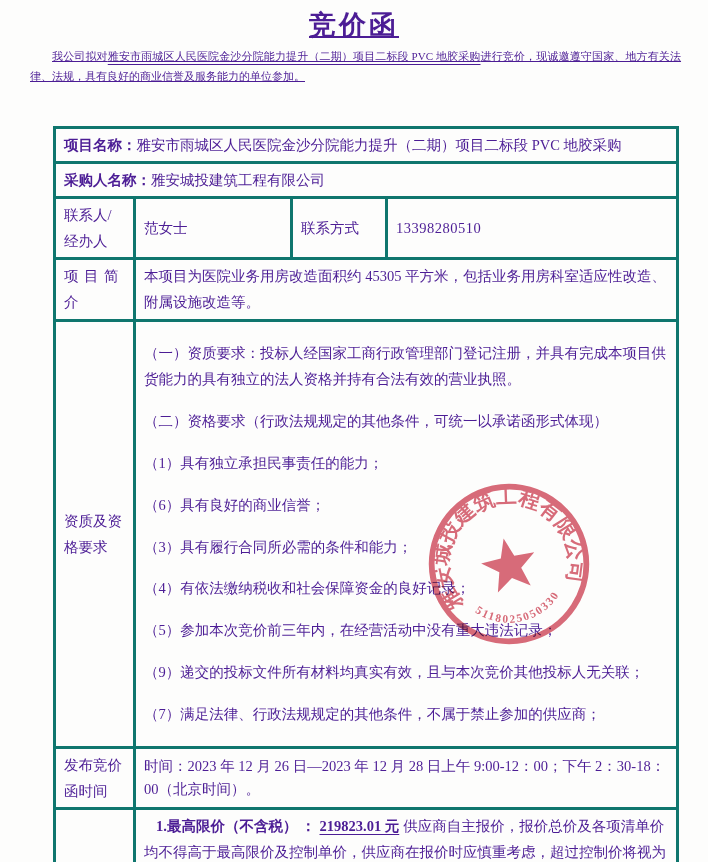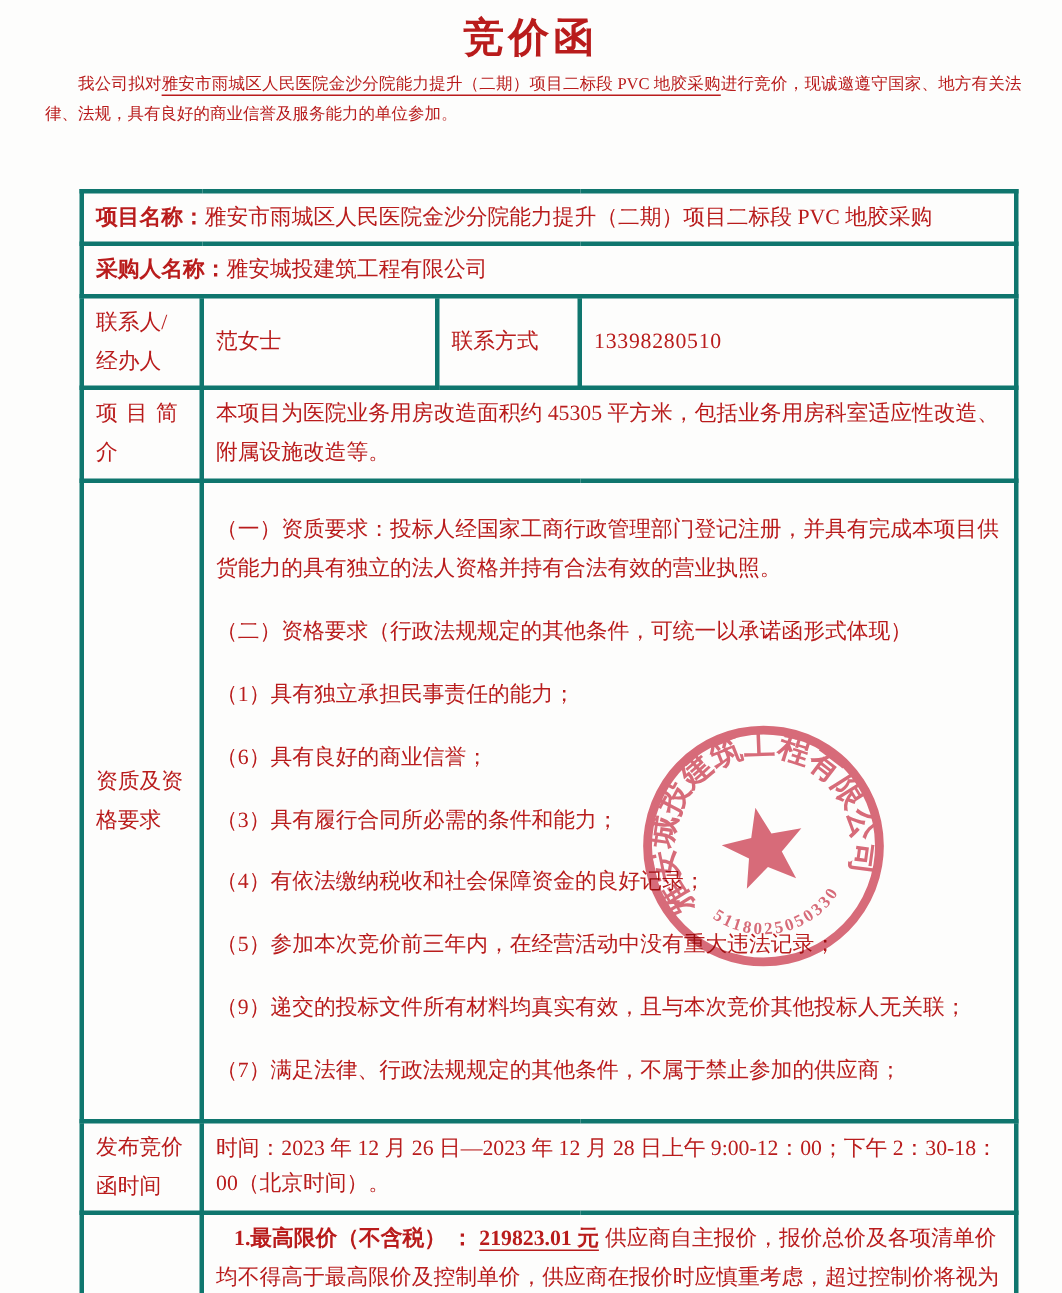--- a/index.html
+++ b/index.html
@@ -3,22 +3,23 @@
 <meta charset="utf-8">
 <style>
   * { margin: 0; padding: 0; box-sizing: border-box; }
   html, body { background: #ffffff; }
   .page {
     position: relative;
     width: 708px;
     height: 862px;
     background: #fdfdfc;
     font-family: "Liberation Serif", "DejaVu Serif", serif;
-    color: #b91c1c;
+    color: #4c1d95;
     overflow: hidden;
+    text-decoration: underline;
   }
   .doc-title {
     text-align: center;
     font-size: 27px;
     font-weight: 700;
     letter-spacing: 3px;
     padding-top: 7px;
   }
   .intro {
     margin: 4px 27px 0 30px;

